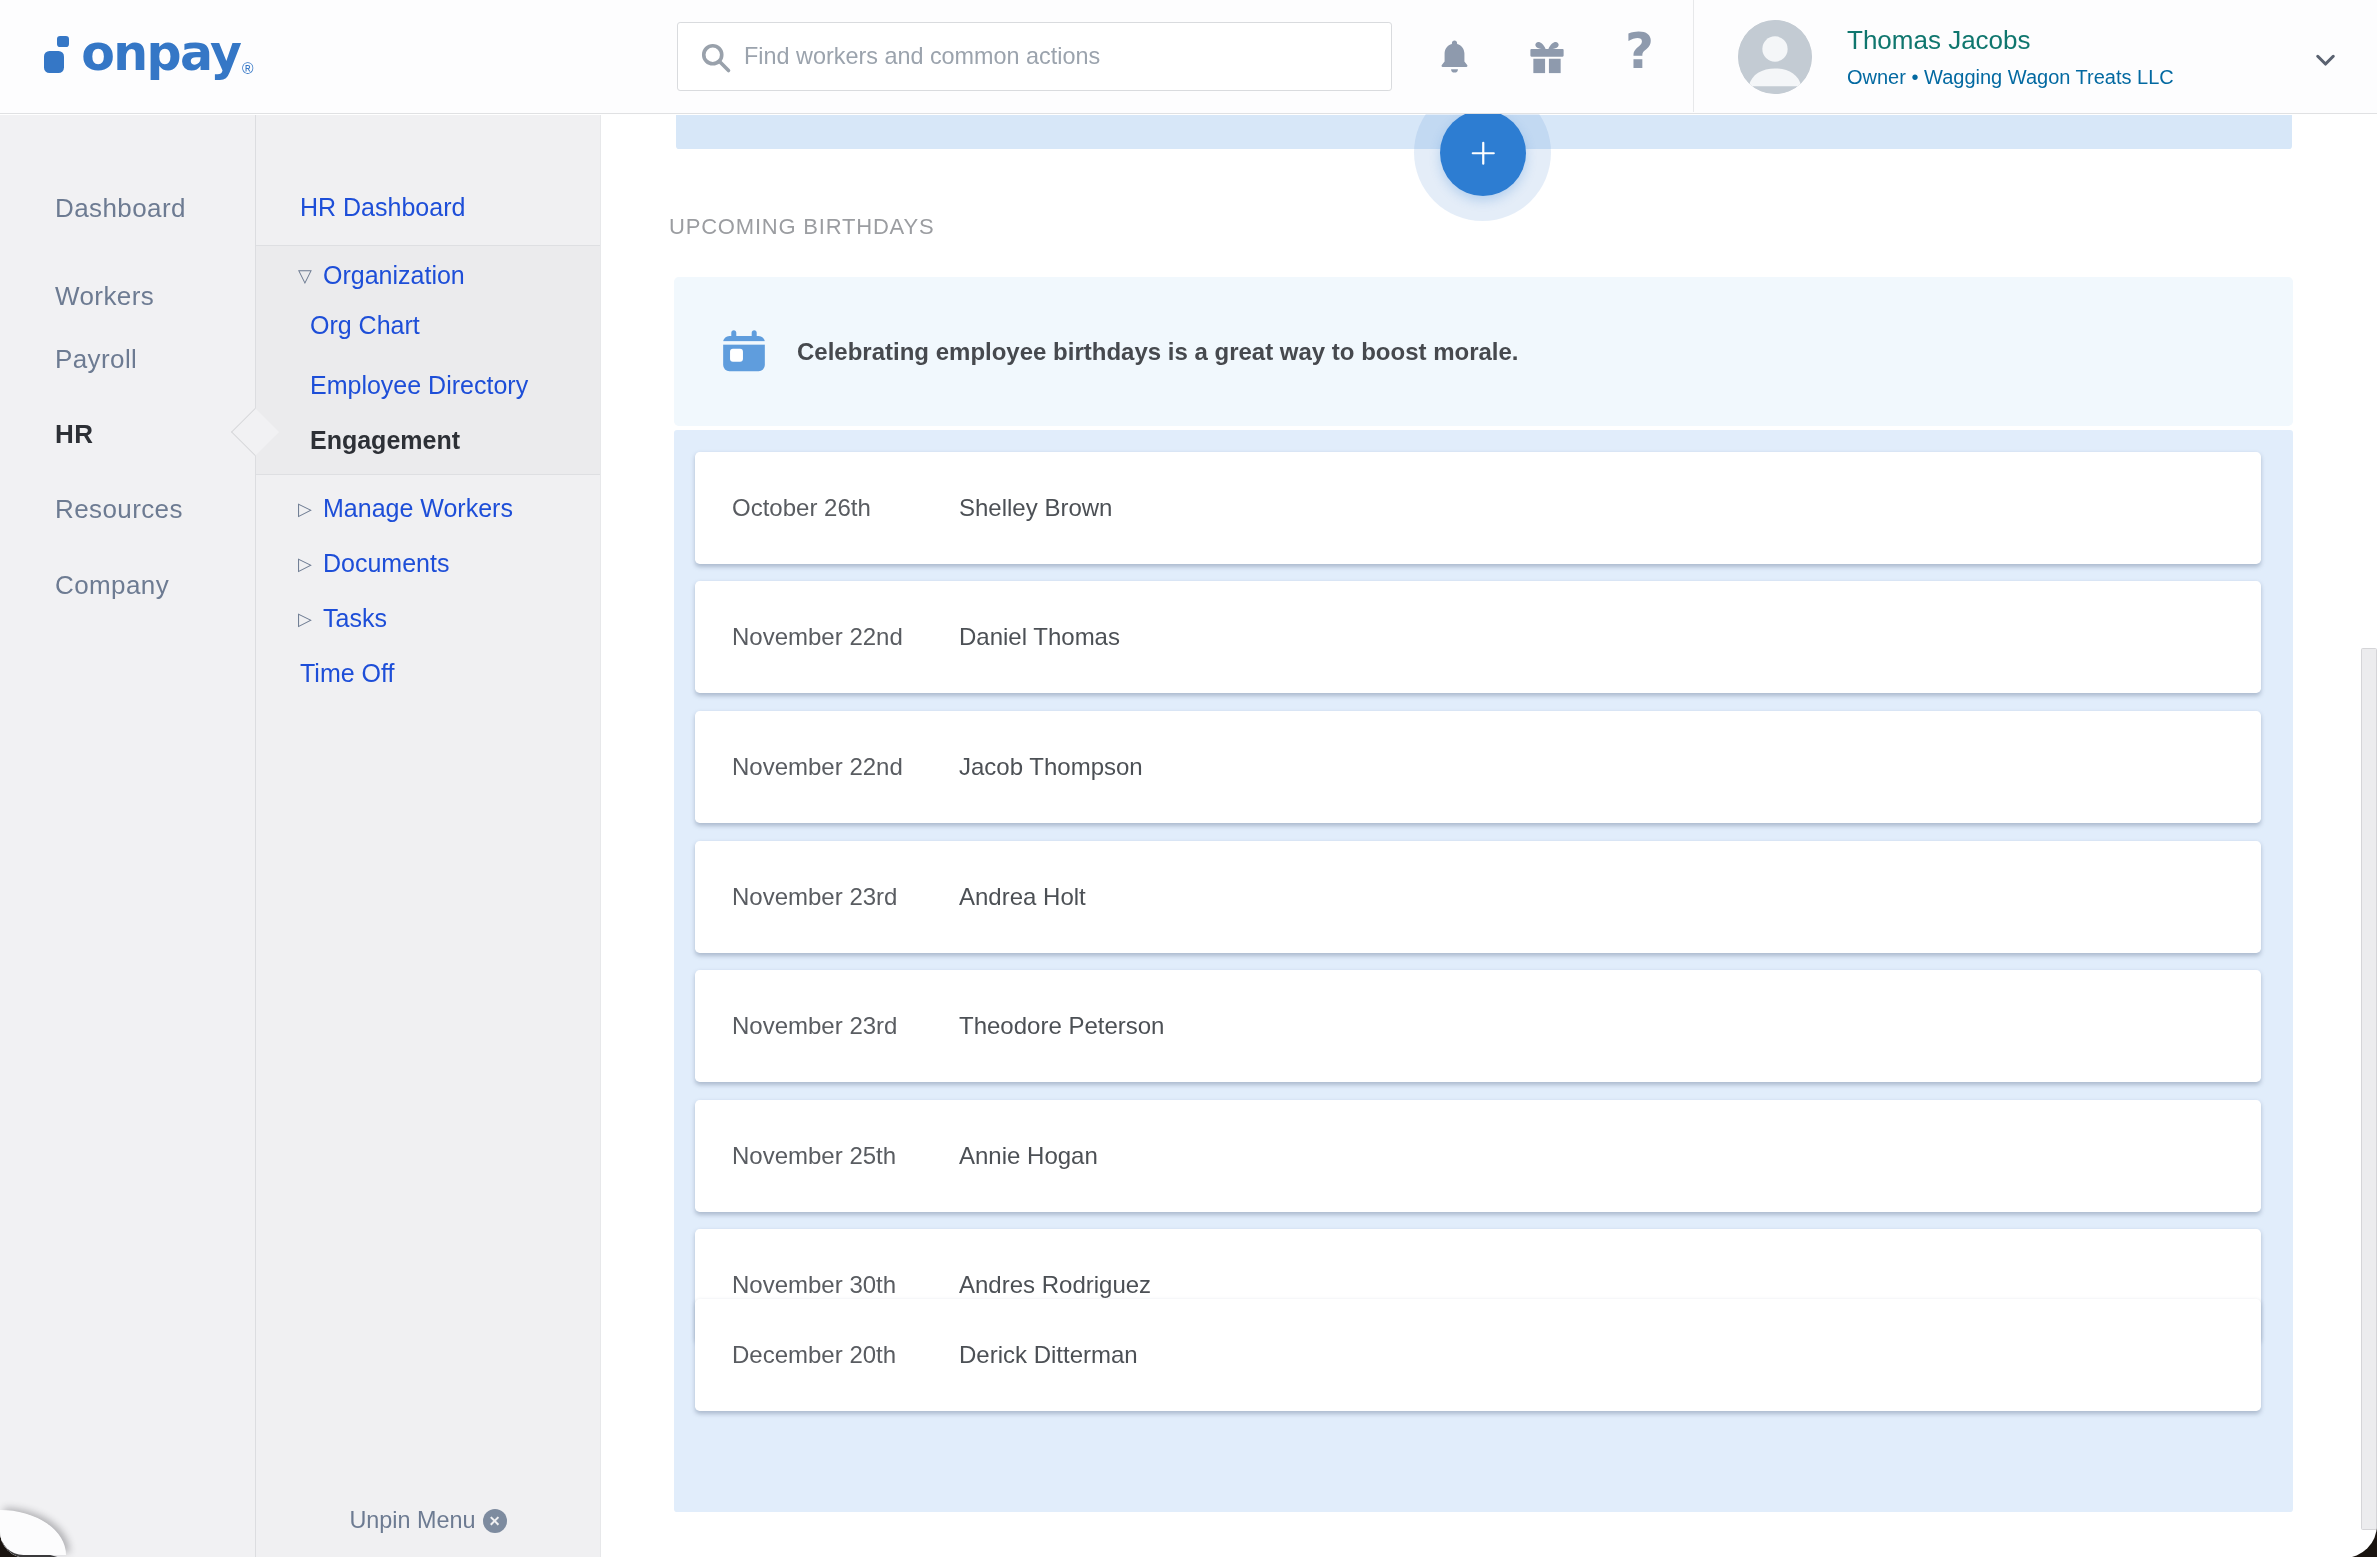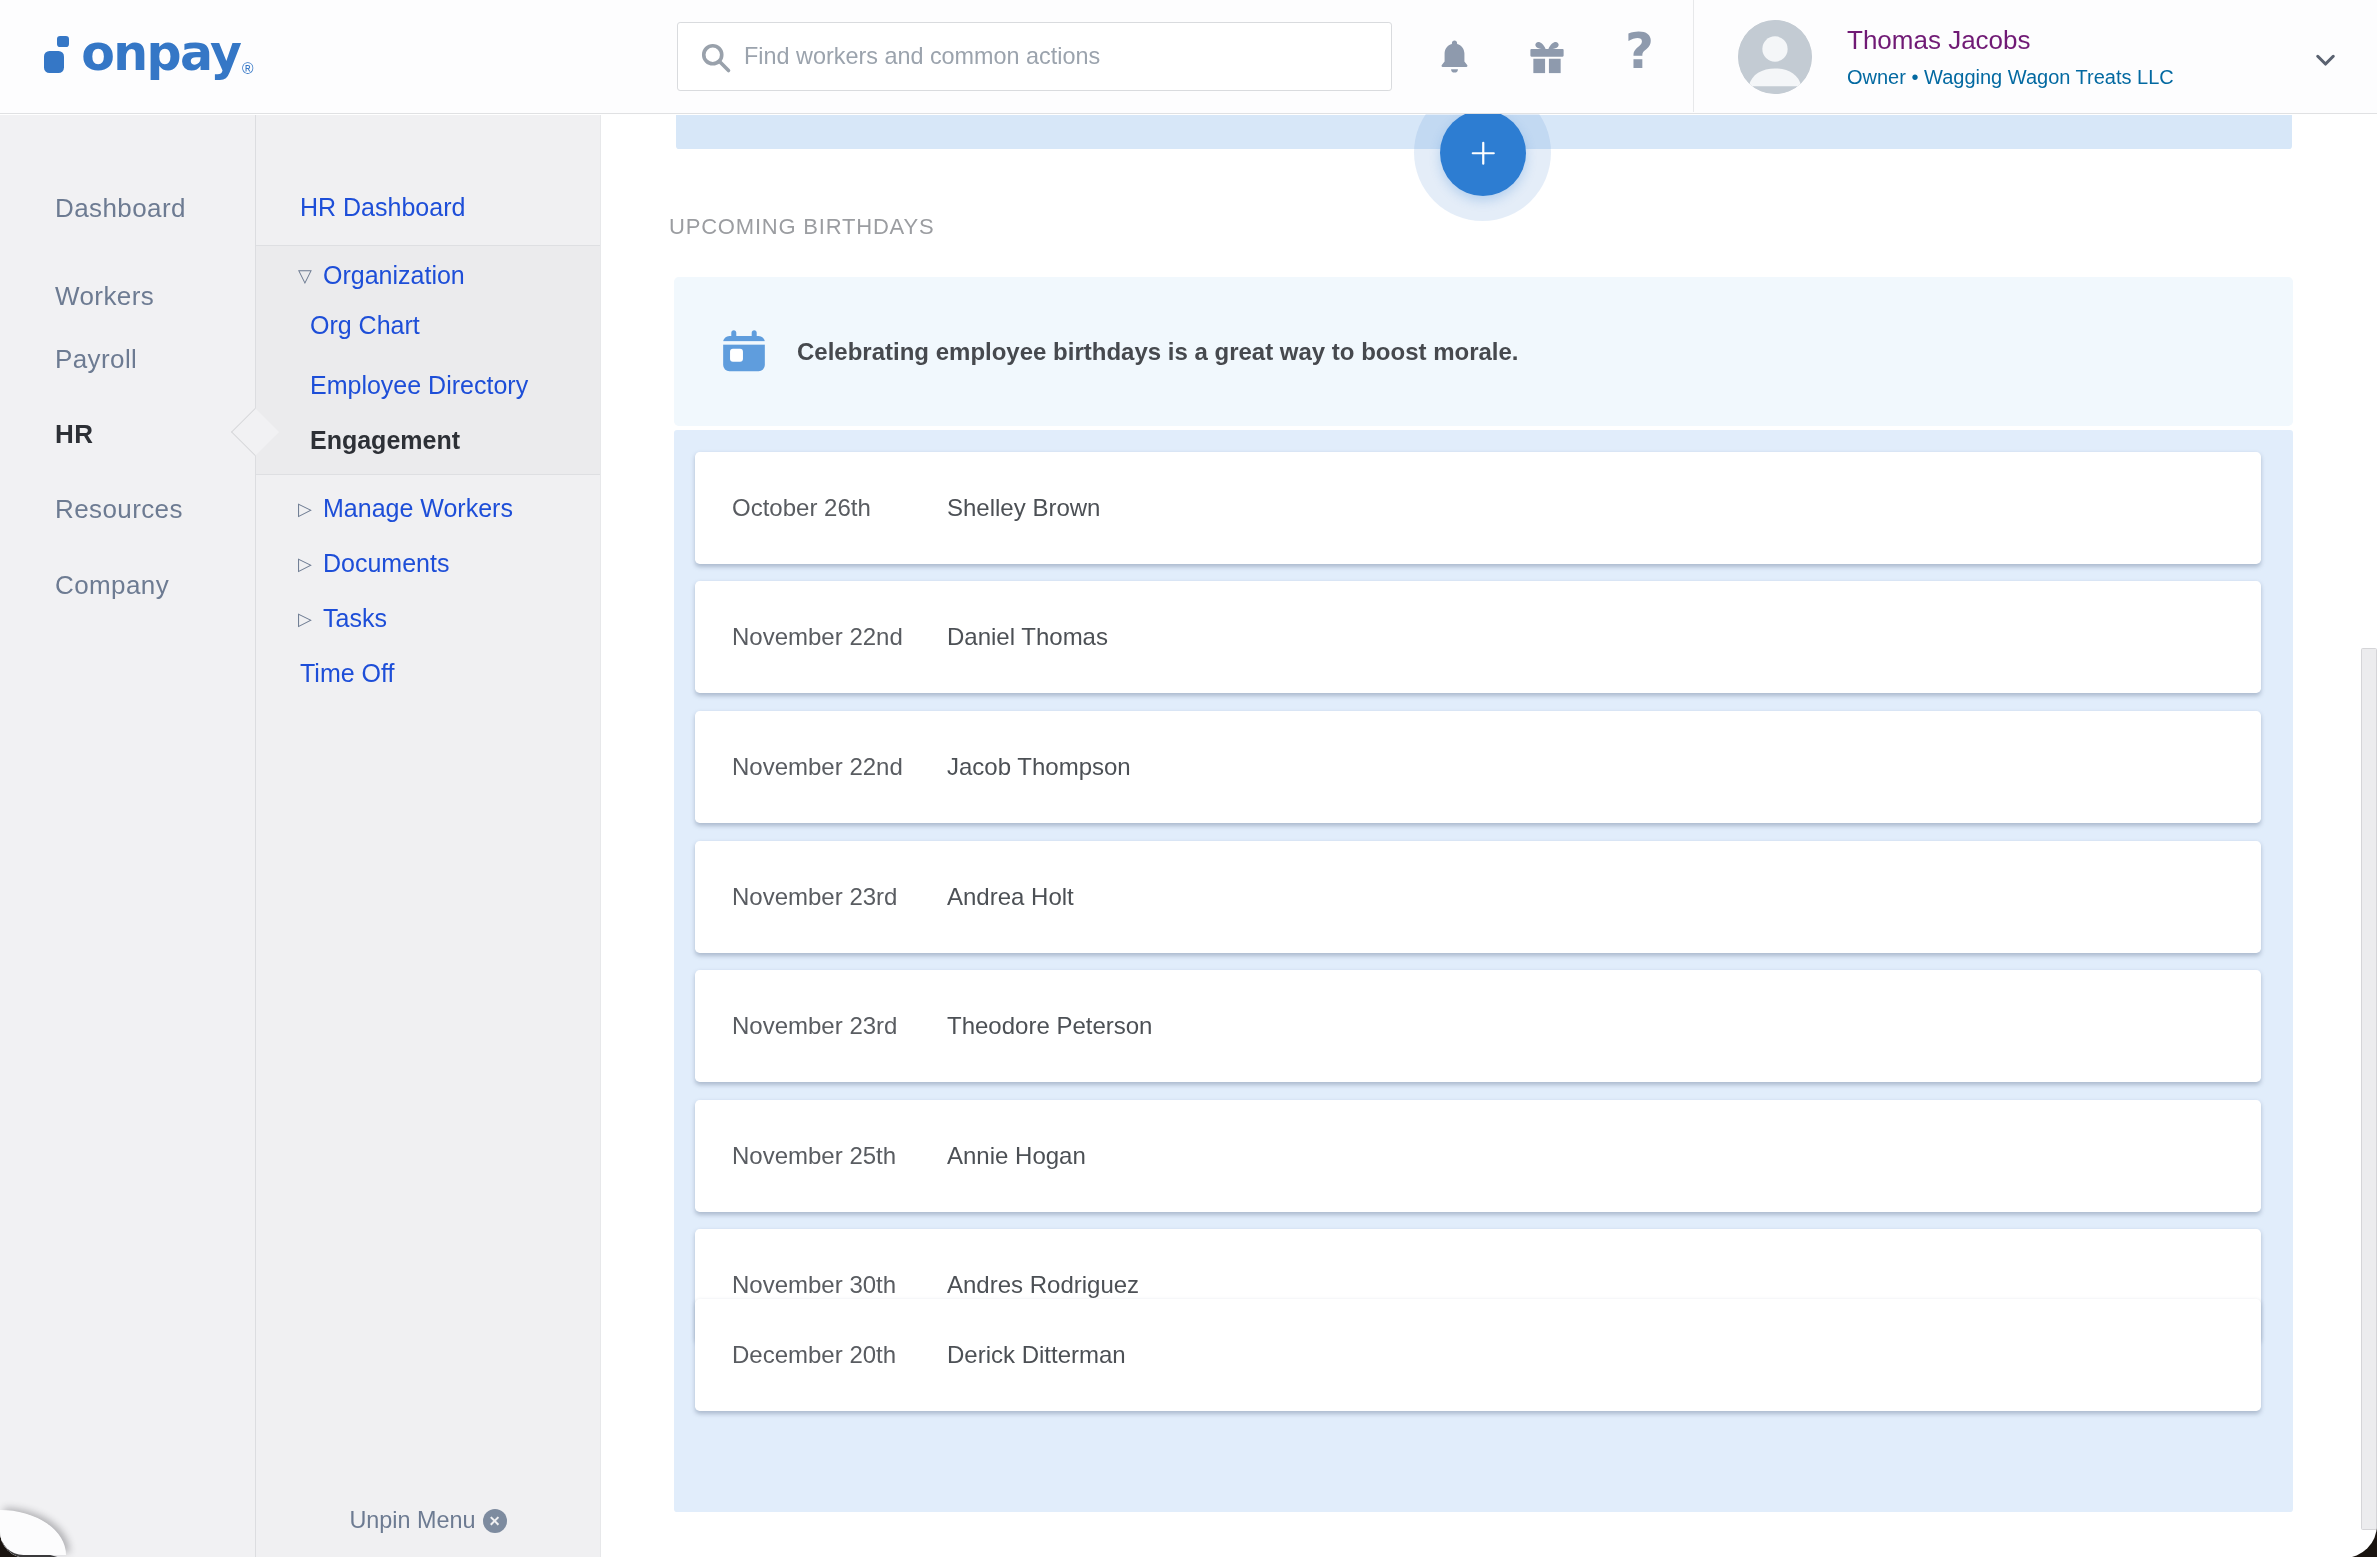--- a/index.html
+++ b/index.html
@@ -26,21 +26,21 @@
   .search-icon{position:absolute;left:20px;top:17px;pointer-events:none;}
 
   .hdr-icon{position:absolute;cursor:pointer;}
   .icon-bell{left:1435px;top:37px;}
   .icon-gift{left:1526px;top:36px;}
   .icon-help{left:1625px;top:22px;font-family:"DejaVu Sans",sans-serif;font-size:50px;font-weight:700;color:#8e9aad;}
   .hdr-divider{position:absolute;left:1693px;top:0;width:0.8px;height:112px;background:#e7e8ea;}
 
   .avatar{position:absolute;left:1738px;top:19.5px;width:74px;height:74px;border-radius:50%;
           background:#cdd3d9;overflow:hidden;}
-  .user-name{position:absolute;left:1847px;top:25px;font-size:26px;color:#701a75;font-weight:500;}
+  .user-name{position:absolute;left:1847px;top:25px;font-size:26px;color:#0f766e;font-weight:500;}
   .user-sub{position:absolute;left:1847px;top:66px;font-size:20px;color:#0369a1;}
   .user-chevron{position:absolute;left:2310px;top:44px;cursor:pointer;}
 
   
   .nav{position:absolute;left:0;top:115px;width:255px;height:1443px;background:#f1f1f3;
        border-right:0.8px solid #e1e2e5;z-index:10;}
   .nav-item{position:absolute;left:55px;height:34px;line-height:34px;font-family:Liberation Sans, sans-serif;
             font-size:26px;letter-spacing:0.4px;color:#6d7b92;cursor:pointer;white-space:nowrap;}
   .nav-item.active{color:#2d3036;font-weight:700;}
   .collapse{position:absolute;left:80px;top:1503px;display:flex;align-items:center;cursor:pointer;}
@@ -77,21 +77,21 @@
            background:#2d7dd2;display:flex;align-items:center;justify-content:center;cursor:pointer;z-index:7;
            box-shadow:0 4.7px 11px rgba(45,125,210,0.25);}
   .section-label{position:absolute;left:669px;top:214px;font-size:22px;letter-spacing:0.8px;color:#9b9da1;}
   .callout{position:absolute;left:674px;top:277px;width:1619px;height:149px;background:#f1f8fd;border-radius:4.7px;}
   .callout-icon{position:absolute;left:45px;top:47px;}
   .callout-text{position:absolute;left:123px;top:0;height:100%;display:flex;align-items:center;
                 font-size:24px;font-weight:600;color:#46494e;}
   .panel{position:absolute;left:674px;top:430px;width:1619px;height:1082px;background:#e1edfb;border-radius:3.1px;}
   .card{position:absolute;left:695px;width:1566px;height:112px;background:#ffffff;border-radius:4.7px;
         box-shadow:0 2.3px 4.7px rgba(96,112,140,0.40);display:flex;align-items:center;padding-left:37px;
-        box-sizing:border-box;cursor:pointer;z-index:3;}
+        box-sizing:border-box;cursor:pointer;z-index:3;gap:12px;}
   .card-date{width:215px;font-size:24px;color:#595c61;flex:none;}
   .card-name{font-size:24px;color:#4c5055;}
 
   
   .scrollbar{position:absolute;left:2361px;top:648px;width:14px;height:880px;background:#ececee;
              border:0.8px solid #d5d5d8;border-radius:1.6px;z-index:45;cursor:pointer;}
 
   
   .curl-shade{position:absolute;left:0;bottom:0;width:61px;height:17px;background:#3c3b3c;
               clip-path:polygon(0 0,100% 100%,0 100%);z-index:48;}

